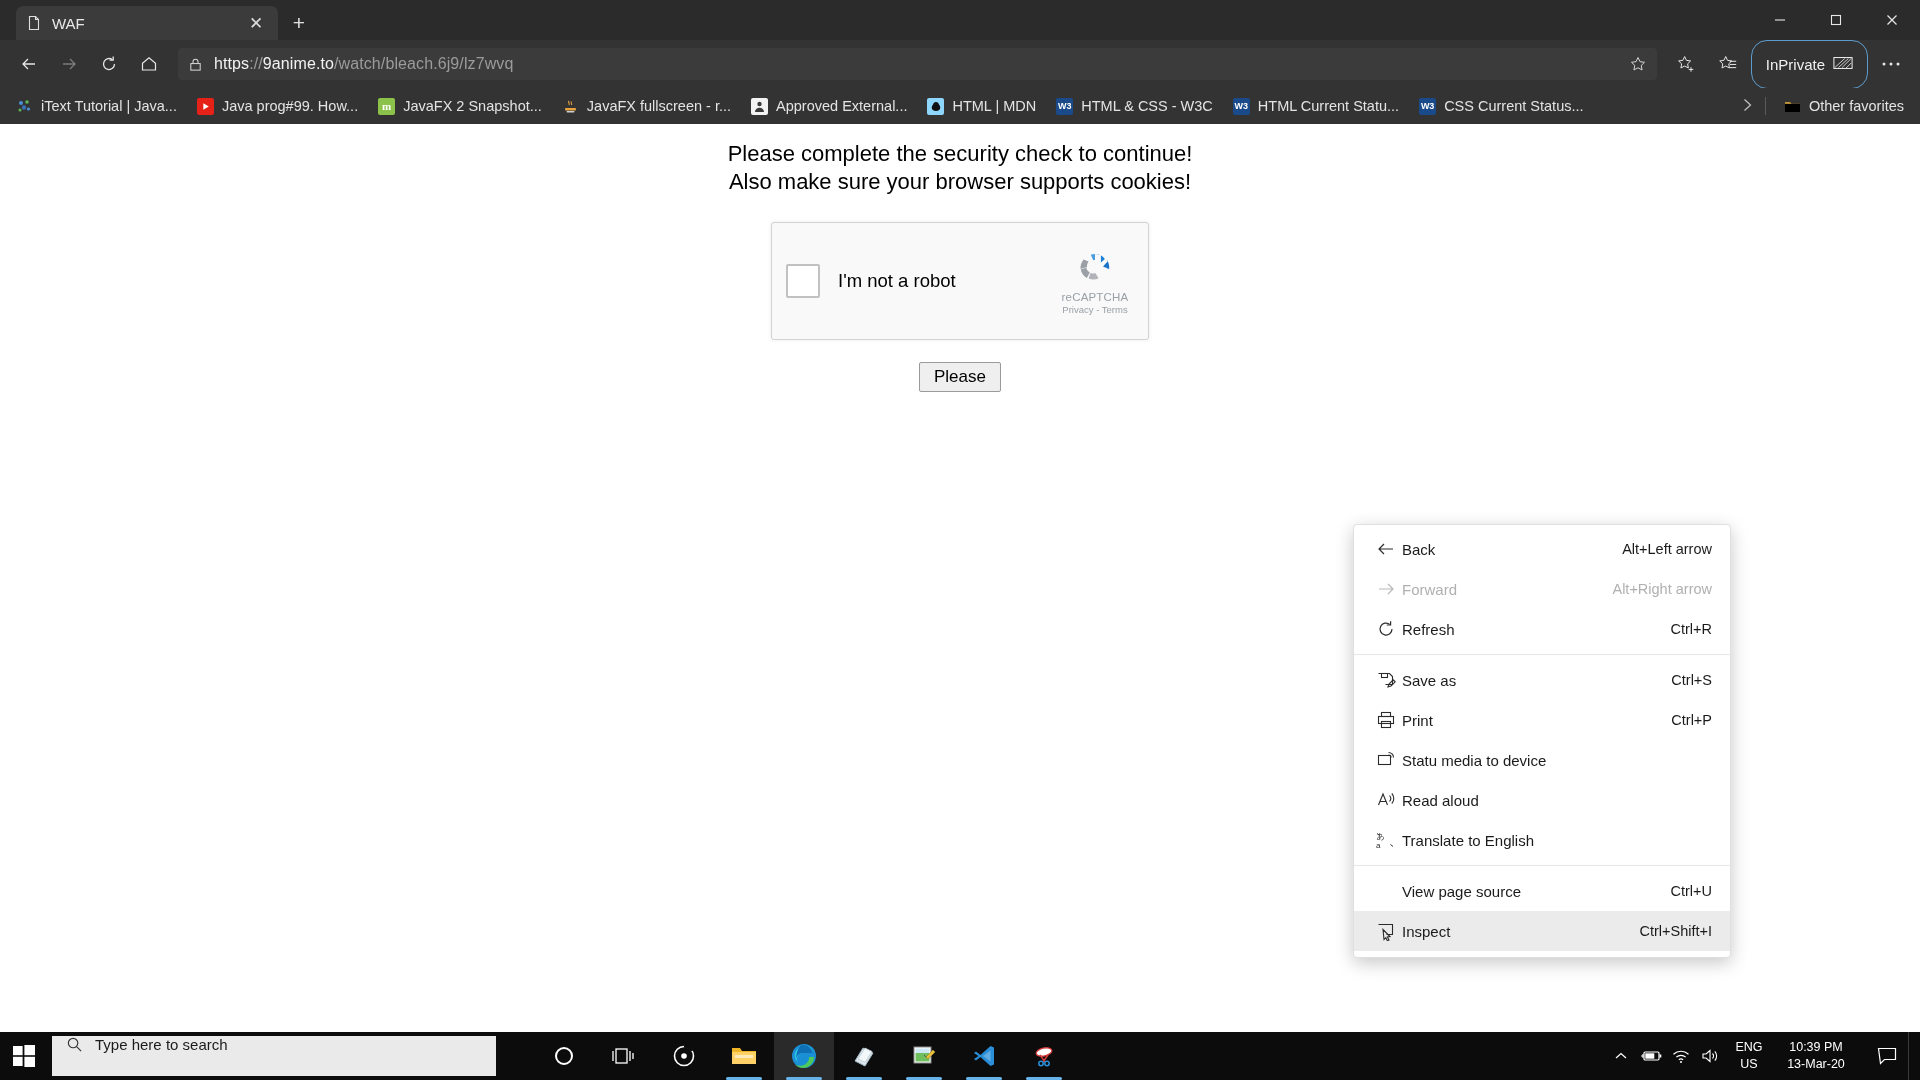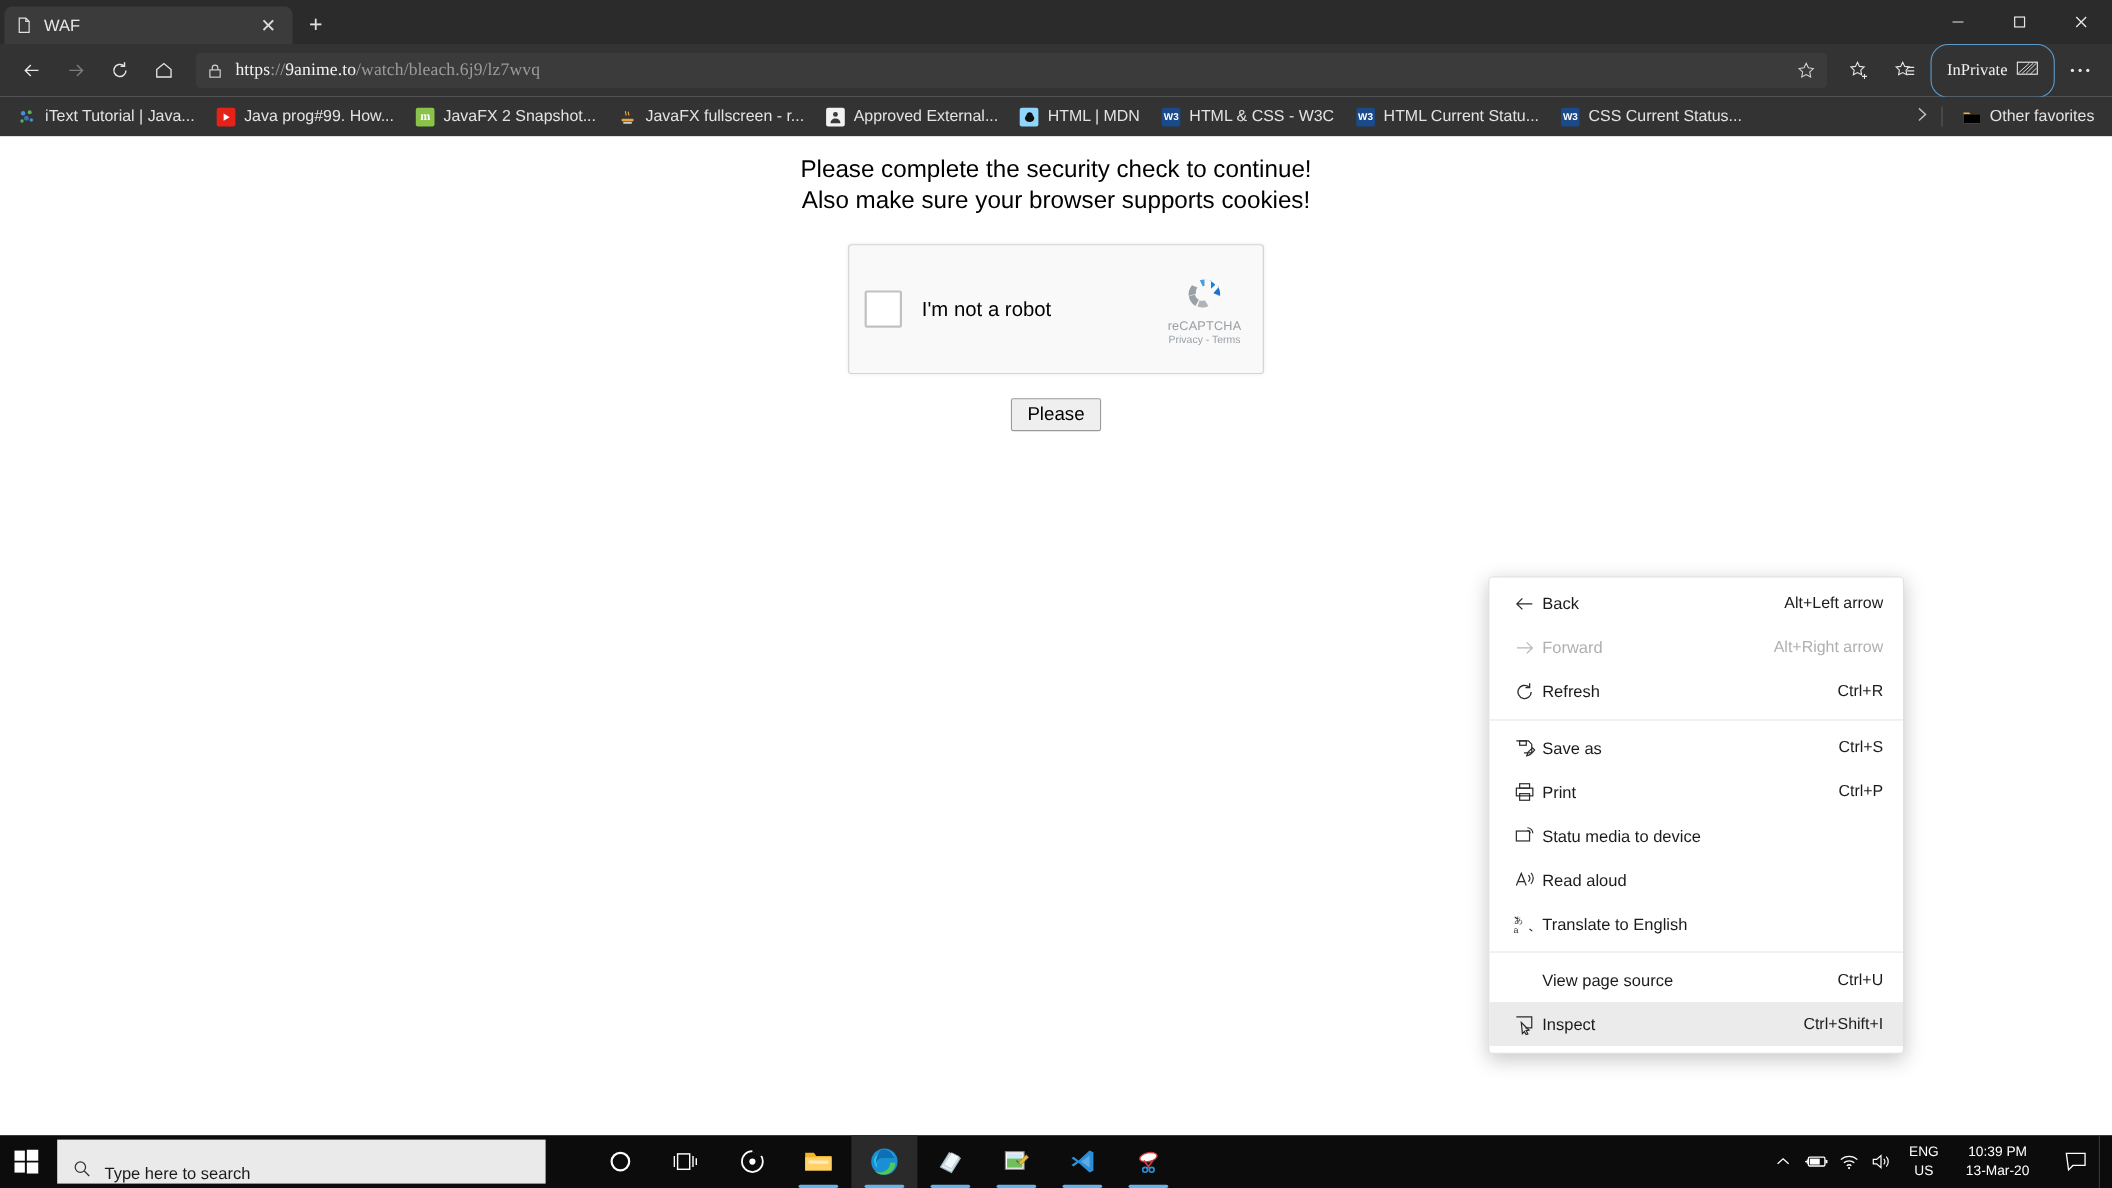--- a/index.html
+++ b/index.html
@@ -10,21 +10,21 @@
     background: #ffffff;
   }
 
   
   .browser { width: 1920px; height: 1080px; position: relative; background:#fff; }
 
   .titlebar {
     height: 40px; background: #2b2b2b; display: flex; align-items: flex-end;
     position: relative;
   }
-  .tabstrip { display: flex; align-items: flex-end; height: 40px; padding-left: 4px; justify-content: center; }
+  .tabstrip { display: flex; align-items: flex-end; height: 40px; padding-left: 16px; justify-content: center; }
   .tab {
     display: flex; align-items: center; gap: 10px;
     height: 34px; width: 262px; padding: 0 10px;
     background: #3b3b3b; border-radius: 7px 7px 0 0; color: #e8e8e8;
     font-size: 15px; position: relative;
   }
   .tab .tab-fav { width: 16px; height: 16px; flex: 0 0 16px; }
   .tab .tab-title { flex: 1 1 auto; white-space: nowrap; overflow: hidden; text-overflow: ellipsis; }
   .tab .tab-close { width: 24px; height: 24px; display:flex; align-items:center; justify-content:center;
                     border-radius: 3px; color:#dcdcdc; font-size: 17px; line-height: 1; }
@@ -32,21 +32,21 @@
     width: 34px; height: 34px; margin-left: 4px; margin-bottom: 0;
     display: flex; align-items: center; justify-content: center;
     color: #e0e0e0; font-size: 21px; border-radius: 4px;
   }
   .wincontrols { position: absolute; right: 0; top: 0; display: flex; height: 40px; }
   .wincontrols div {
     width: 56px; height: 40px; display: flex; align-items: center; justify-content: center;
     color: #e8e8e8; font-size: 14px;
   }
 
-  .navbar { height: 48px; background: #333333; display: flex; align-items: center; padding: 0 10px; gap: 2px; font-family: Liberation Serif, serif; }
+  .navbar { height: 48px; background: #333333; display: flex; align-items: center; padding: 0 10px; gap: 2px; }
   .navbtn {
     width: 38px; height: 38px; border-radius: 4px;
     display: flex; align-items: center; justify-content: center; color: #e6e6e6;
   }
   .navbtn.disabled { color: #7c7c7c; }
   .omnibox {
     flex: 1 1 auto; height: 32px; margin: 0 8px; background: #3b3b3b;
     border-radius: 4px; display: flex; align-items: center; padding: 0 10px; gap: 10px;
     position: relative;
   }
@@ -118,21 +118,21 @@
   .ctx-item.disabled .ctx-shortcut { color: #b0b0b0; }
   .ctx-sep { height: 1px; background: #e6e6e6; margin: 5px 0; }
 
   
   .taskbar {
     position: absolute; left: 0; right: 0; bottom: 0; height: 48px;
     background: #0c0c0c; display: flex; align-items: center;
   }
   .startbtn { width: 48px; height: 48px; display:flex; align-items:center; justify-content:center; }
   .tbsearch {
-    width: 444px; height: 40px; background: #eaeaea; display: flex; align-items: flex-end;
+    width: 444px; height: 40px; background: #eaeaea; display: flex; align-items: flex-start;
     gap: 12px; padding: 0 14px; margin-left: 4px;
   }
   .tbsearch .ph { font-size: 15px; color: #1b1b1b; }
   .tbapps { display: flex; align-items: center; margin-left: 38px; }
   .tbapp { width: 60px; height: 48px; display: flex; align-items: center; justify-content: center; position: relative; }
   .tbapp.active { background: #2a2a2a; }
   .tbapp .underline { position: absolute; bottom: 0; height: 3px; width: 36px; background: #65b3e8; border-radius: 2px; }
   .tray { margin-left: auto; display: flex; align-items: center; gap: 0; height: 48px; padding-right: 4px;}
   .tray-ico { width: 30px; height: 48px; display: flex; align-items: center; justify-content: center; color: #fff; }
   .tray-lang { width: 46px; text-align: center; color: #fff; font-size: 12.5px; line-height: 1.35; }

